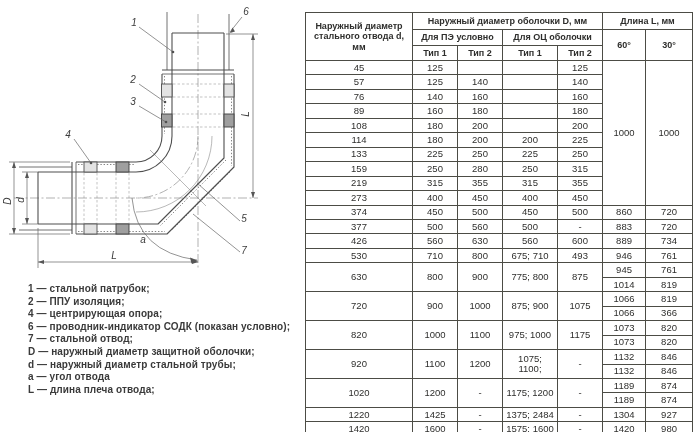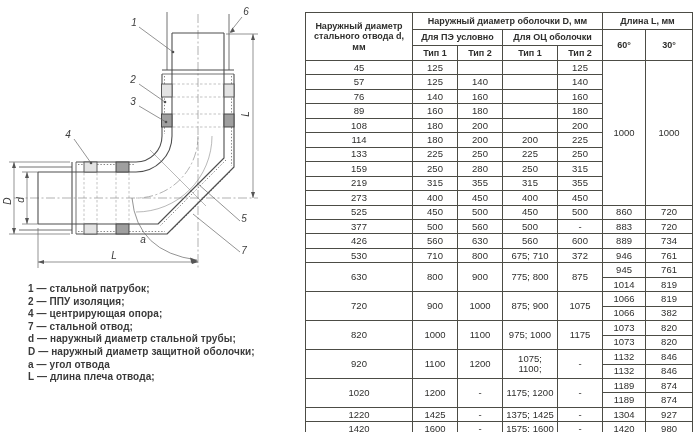--- a/index.html
+++ b/index.html
@@ -169,23 +169,24 @@
     <text class="lbl" x="244" y="222" text-anchor="middle">5</text>
     <text class="lbl" x="246" y="15" text-anchor="middle">6</text>
     <text class="lbl" x="244" y="254" text-anchor="middle">7</text>
   </g>
 </svg>
 
 <ul class="legend">
     <li>1 — стальной патрубок;</li>
     <li>2 — ППУ изоляция;</li>
     <li>4 — центрирующая опора;</li>
+    <li>6 — проводник-индикатор СОДК (показан условно);</li>
     <li>7 — стальной отвод;</li>
+    <li>D — наружный диаметр защитной оболочки;</li>
     <li>d — наружный диаметр стальной трубы;</li>
-    <li>D — наружный диаметр защитной оболочки;</li>
     <li>a — угол отвода</li>
     <li>L — длина плеча отвода;</li>
   </ul>
 
 <table class="spec-table">
   <colgroup>
     <col style="width:107px">
       <col style="width:45px">
       <col style="width:45px">
     <col style="width:55px">
@@ -279,21 +280,21 @@
         <td>355</td>
       </tr>
       <tr>
         <td>273</td>
         <td>400</td>
         <td>450</td>
         <td>400</td>
         <td>450</td>
       </tr>
       <tr>
-        <td>525</td>
+        <td>374</td>
         <td>450</td>
         <td>500</td>
         <td>450</td>
         <td>500</td>
         <td>860</td>
         <td>720</td>
       </tr>
       <tr>
         <td>377</td>
         <td>500</td>
@@ -310,21 +311,21 @@
         <td>560</td>
         <td>600</td>
         <td>889</td>
         <td>734</td>
       </tr>
       <tr>
         <td>530</td>
         <td>710</td>
         <td>800</td>
         <td>675; 710</td>
-        <td>372</td>
+        <td>493</td>
         <td>946</td>
         <td>761</td>
       </tr>
       <tr>
         <td rowspan="2">630</td>
         <td rowspan="2">800</td>
         <td rowspan="2">900</td>
         <td rowspan="2">775; 800</td>
         <td rowspan="2">875</td>
         <td>945</td>
@@ -338,21 +339,21 @@
         <td rowspan="2">720</td>
         <td rowspan="2">900</td>
         <td rowspan="2">1000</td>
         <td rowspan="2">875; 900</td>
         <td rowspan="2">1075</td>
         <td>1066</td>
         <td>819</td>
       </tr>
       <tr>
         <td>1066</td>
-        <td>382</td>
+        <td>366</td>
       </tr>
       <tr>
         <td rowspan="2">820</td>
         <td rowspan="2">1000</td>
         <td rowspan="2">1100</td>
         <td rowspan="2">975; 1000</td>
         <td rowspan="2">1175</td>
         <td>1073</td>
         <td>820</td>
       </tr>
@@ -384,21 +385,21 @@
         <td>874</td>
       </tr>
       <tr>
         <td>1189</td>
         <td>874</td>
       </tr>
       <tr>
         <td>1220</td>
         <td>1425</td>
         <td>-</td>
-        <td>1375; 1425</td>
+        <td>1375; 2484</td>
         <td>-</td>
         <td>1304</td>
         <td>927</td>
       </tr>
       <tr>
         <td>1420</td>
         <td>1600</td>
         <td>-</td>
         <td>1575; 1600</td>
         <td>-</td>

